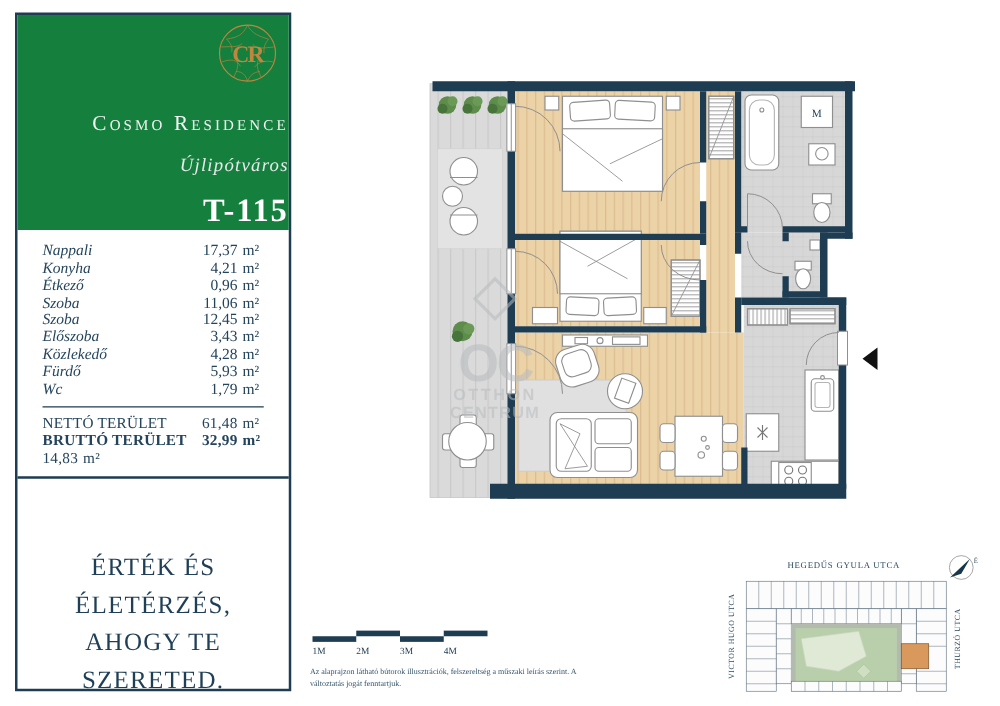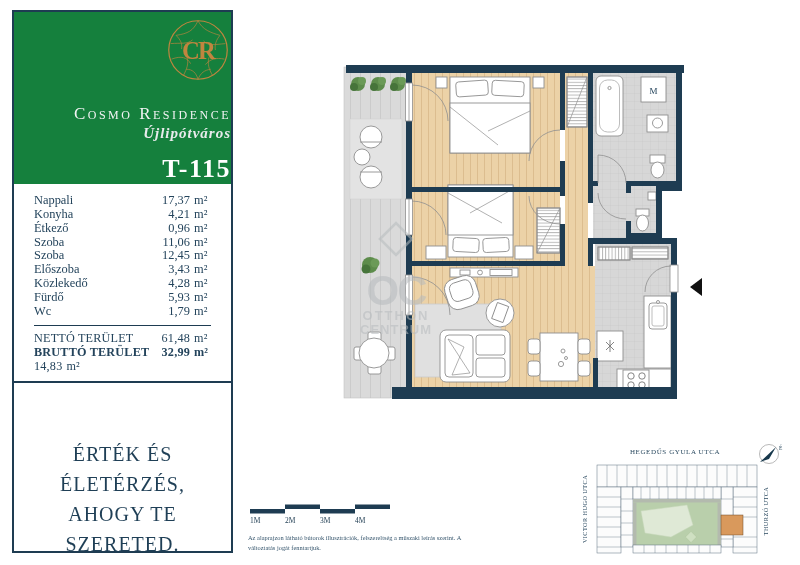--- a/index.html
+++ b/index.html
@@ -4,25 +4,25 @@
 <style>
   html,body{margin:0;padding:0;background:#fff;}
   .page{position:relative;width:800px;height:565px;background:#fff;overflow:hidden;
         font-family:"Liberation Serif",serif;}
   
   .sidebar{position:absolute;left:12px;top:10px;width:221px;height:543px;
            border:2px solid #1e3c52;box-sizing:border-box;background:#fff;}
   .sb-header{background:#15803d;height:172px;display:flex;flex-direction:column;
              align-items:flex-end;box-sizing:border-box;padding-top:6px;}
   .brand-name{color:#f2f3f4;font-variant:small-caps;font-size:17px;letter-spacing:2.5px;margin-top:22px;}
-  .brand-district{color:#e8eaec;font-style:italic;font-size:15px;letter-spacing:1px;margin-top:1px;font-weight:bold;}
+  .brand-district{color:#e8eaec;font-style:italic;font-size:15px;letter-spacing:1px;margin-top:16px;}
   .unit-title{color:#ffffff;font-size:26px;font-weight:bold;letter-spacing:1.5px;margin-top:12px;}
   .area-list{padding:10px 20px 6px 20px;border-bottom:2px solid #1e3c52;box-sizing:border-box;height:199px;}
   .row{display:flex;align-items:baseline;font-size:12.4px;line-height:13.85px;color:#24445c;}
-  .row .rn{flex:1;}
+  .row .rn{flex:1;font-style:italic;}
   .row .rv{text-align:right;}
   .row .ru{width:17px;padding-left:4px;}
   .tot-row{display:flex;align-items:flex-end;font-size:12.2px;line-height:14.4px;color:#24445c;letter-spacing:.2px;}
   .tot-row .rn{flex:1;}
   .tot-row .ru{width:17px;padding-left:4px;}
   .tot-bold{font-weight:bold;}
   .divider{border-top:1.6px solid #1e3c52;margin:6px 0 5px 0;}
   .tag-box{height:168px;display:flex;flex-direction:column;align-items:center;}
   .tagline{margin-top:56px;text-align:center;color:#1f3f56;font-size:20px;
            letter-spacing:1px;line-height:1.5;}

